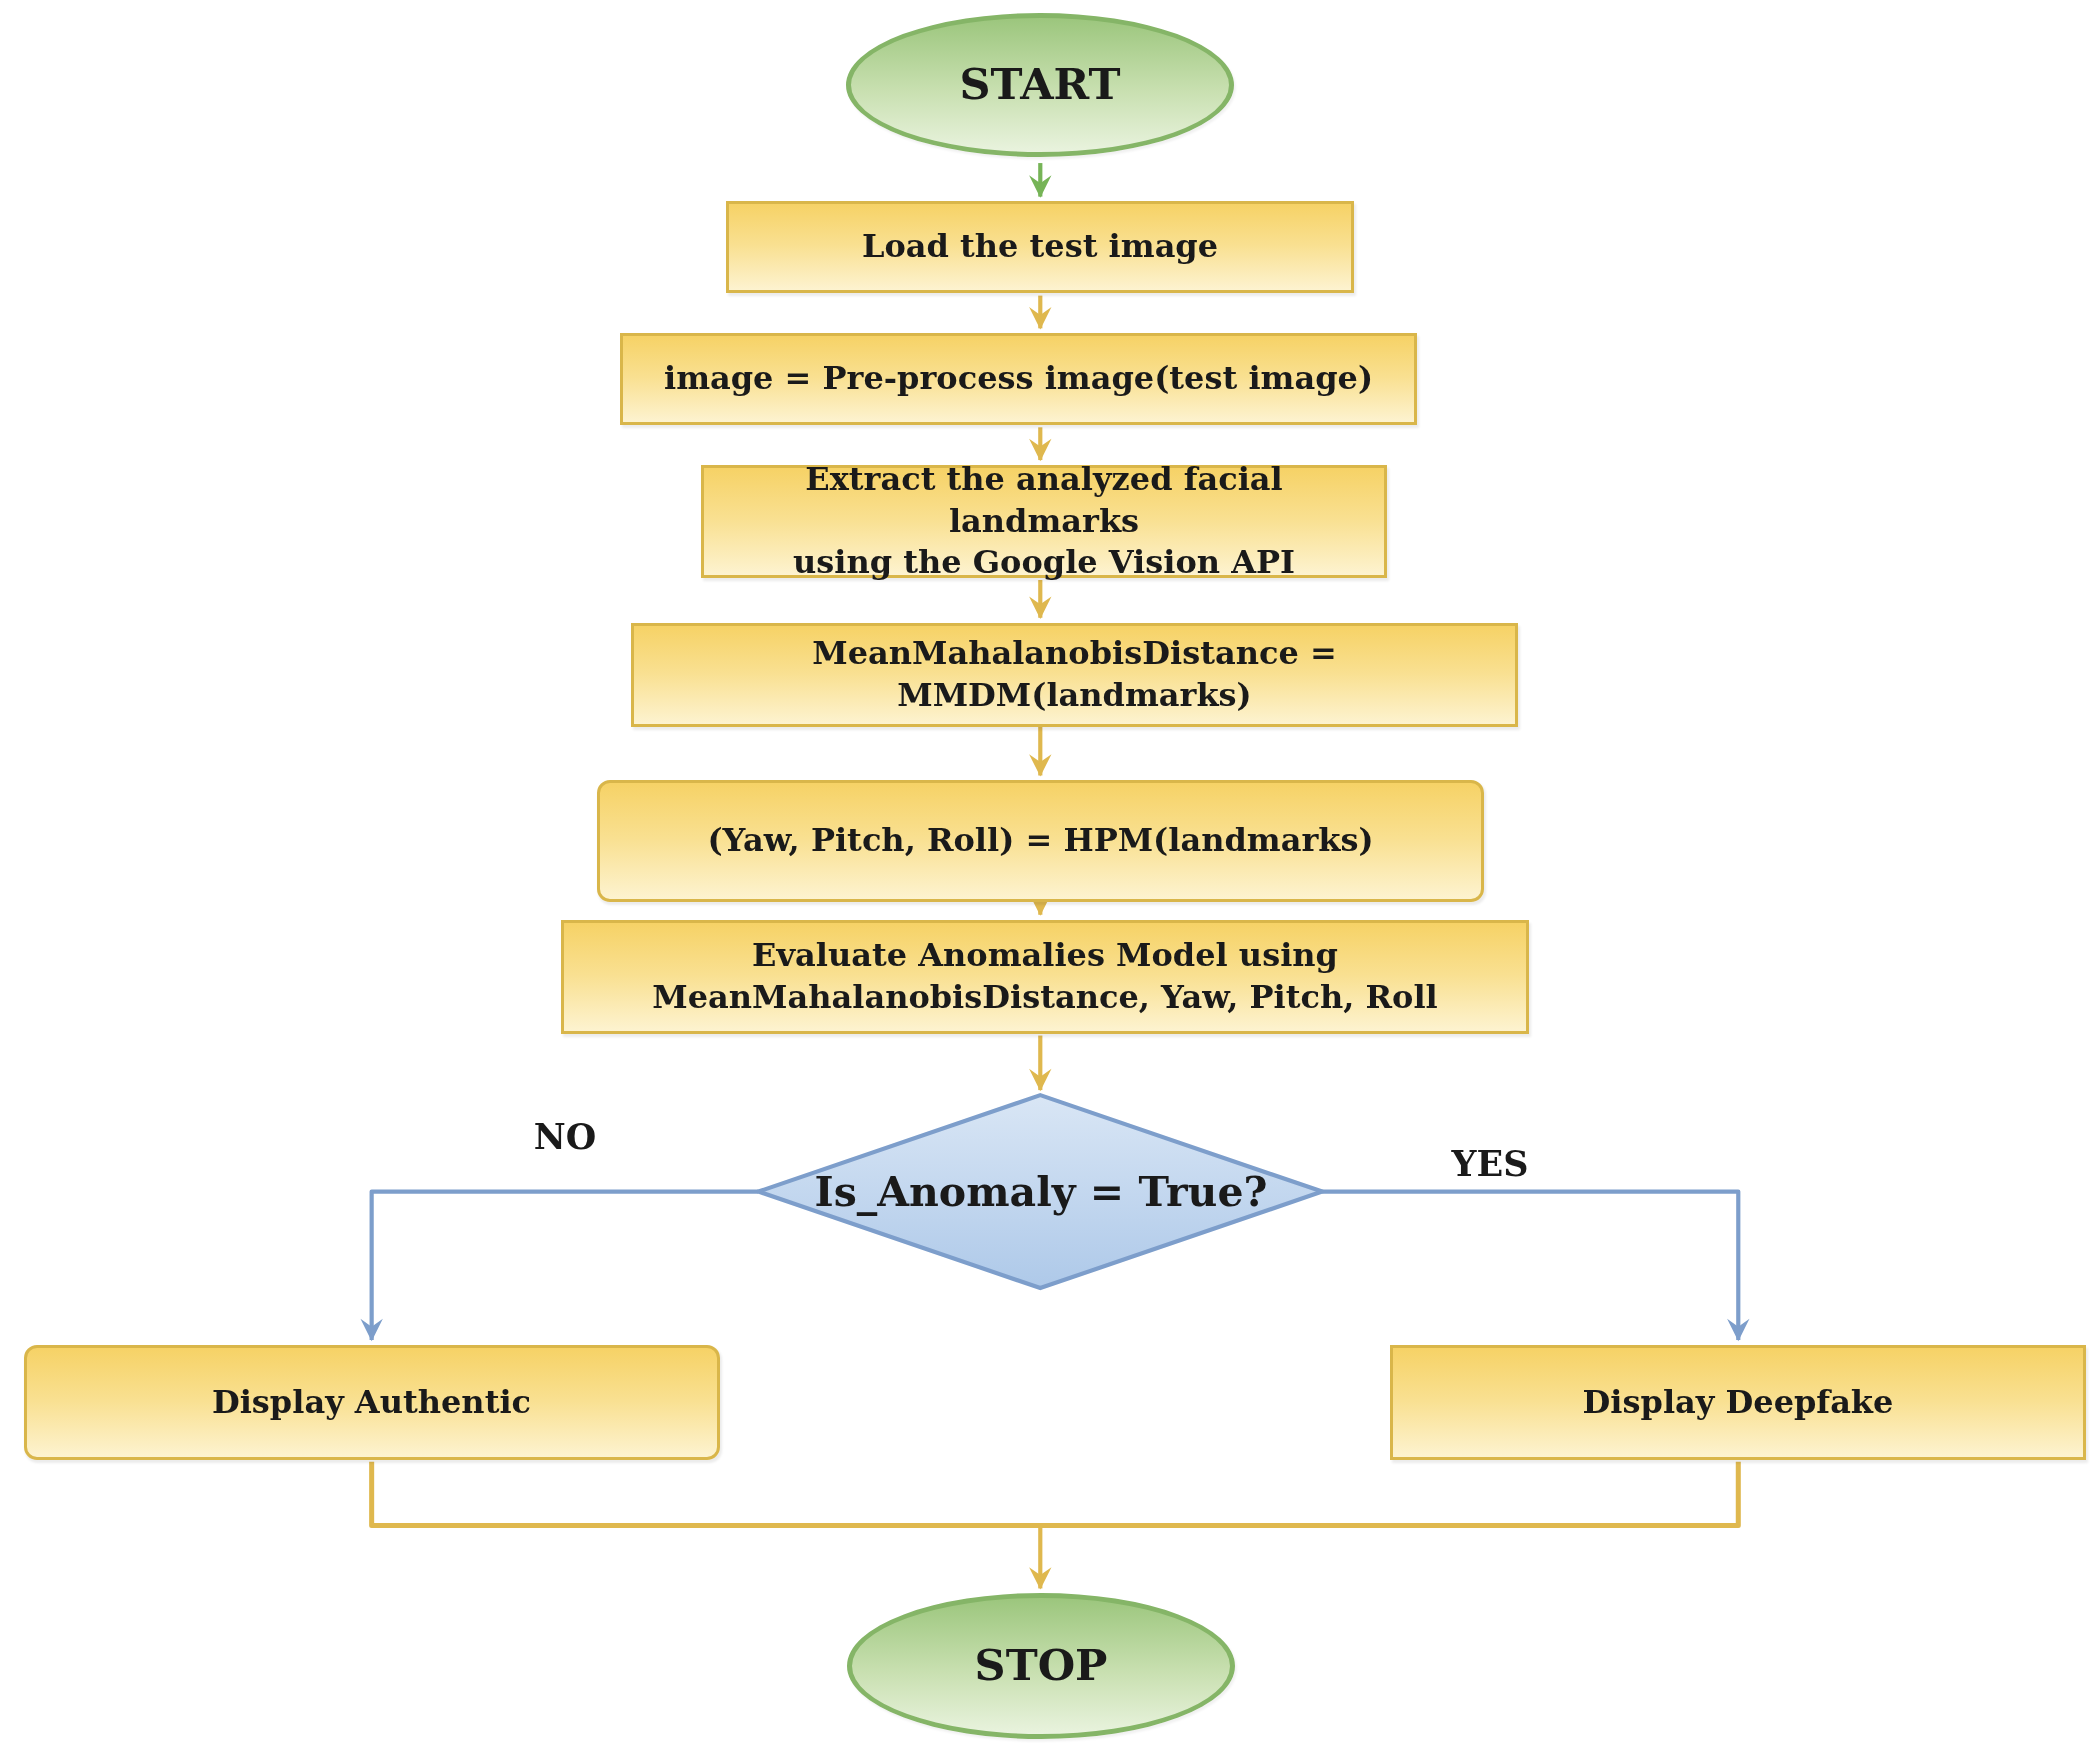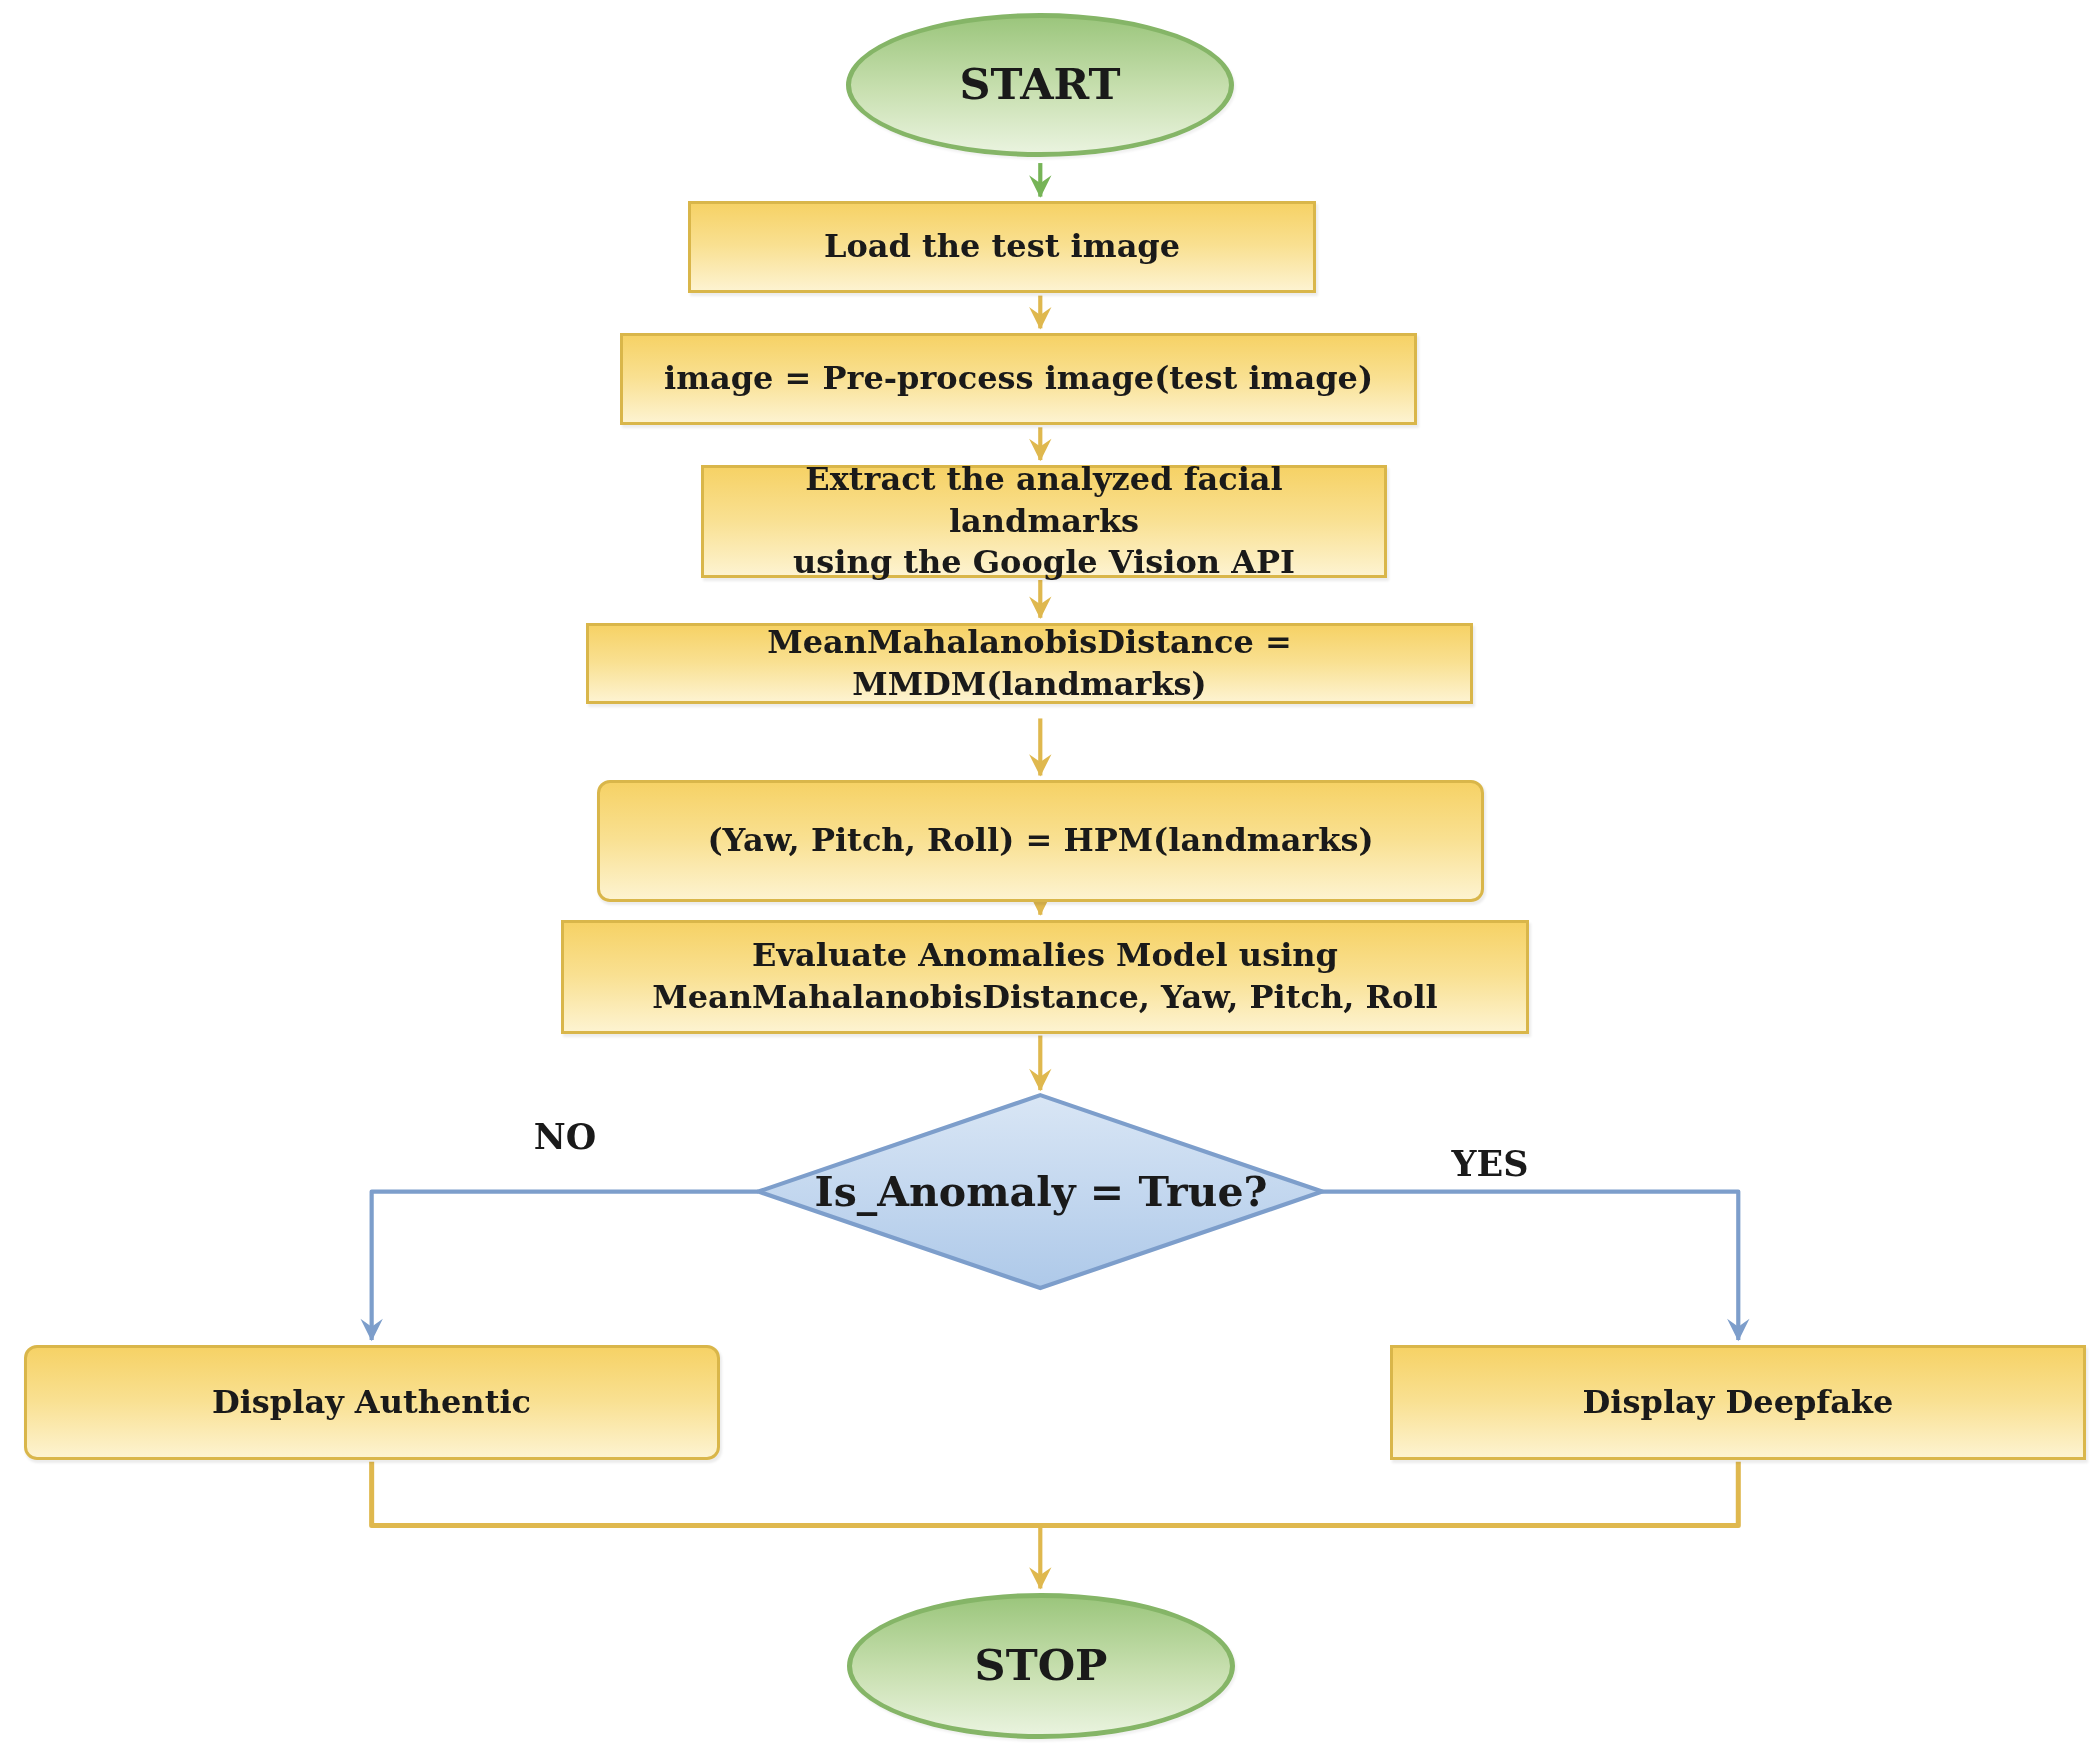--- a/index.html
+++ b/index.html
@@ -51,24 +51,24 @@
     font-weight: bold; font-size: 41px; text-align: center;
   }
   .branch-label {
     position: absolute;
     font-weight: bold;
     font-size: 35px;
     text-align: center;
   }
   
   .n-start     { left: 846px; top: 13.4px;   width: 388px;  height: 144px; }
-  .n-load      { left: 688px;  top: 201px;  width: 628px;  height: 92px; }
+  .n-load      { left: 726px;  top: 201px;  width: 628px;  height: 92px; }
   .n-pre       { left: 620px;  top: 333px;  width: 797px;  height: 92px; }
   .n-extract   { left: 701px;  top: 465px;  width: 686px;  height: 113px; }
-  .n-mmdm      { left: 586px;  top: 623px;  width: 887px; height: 81px; }
+  .n-mmdm      { left: 631px;  top: 623px;  width: 887px; height: 104px; }
   .n-hpm       { left: 597px;  top: 780px;  width: 887px; height: 122px; border-radius: 13px; }
   .n-eval      { left: 561px;  top: 920px; width: 968px; height: 114px; }
   .n-authentic { left: 23.5px;   top: 1345px; width: 696px;  height: 115px; border-radius: 13px; }
   .n-deepfake  { left: 1390px; top: 1345px; width: 696px;  height: 115px; }
   .n-stop      { left: 847px; top: 1593px; width: 388px;  height: 146px; }
   .l-no  { left: 498px;  top: 1116px; width: 134px; }
   .l-yes { left: 1423px; top: 1143px; width: 134px; }
 </style>
 </head>
 <body>

